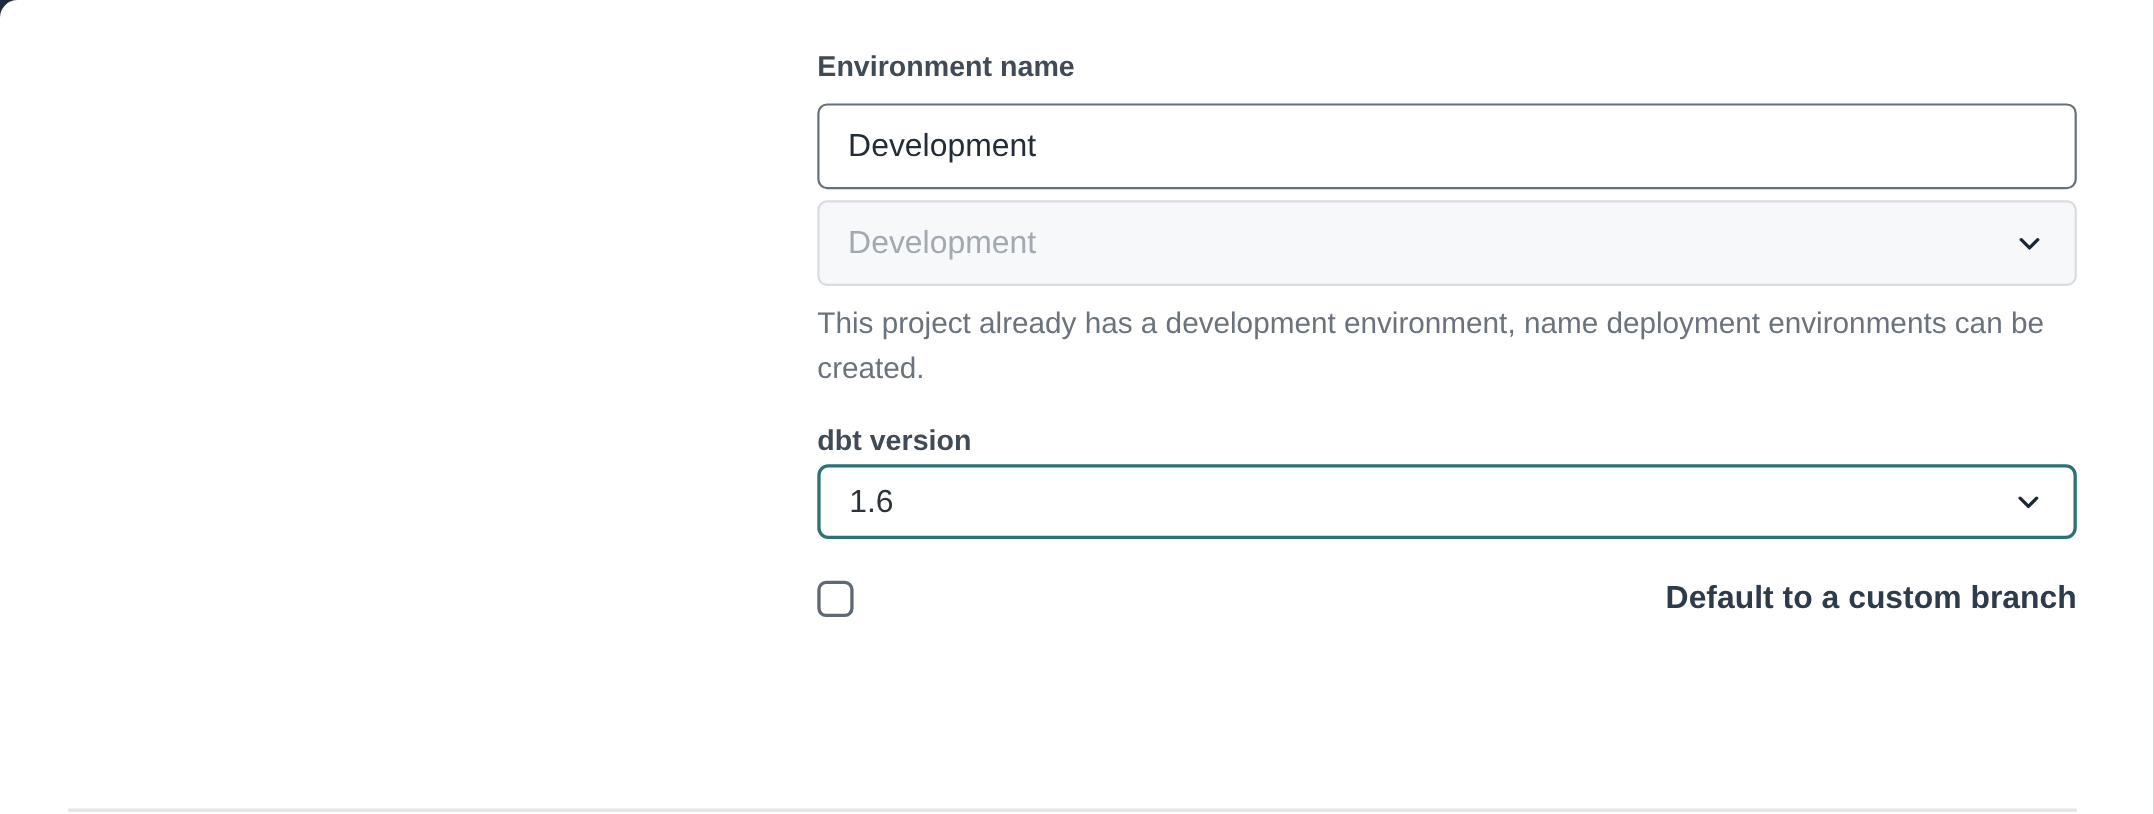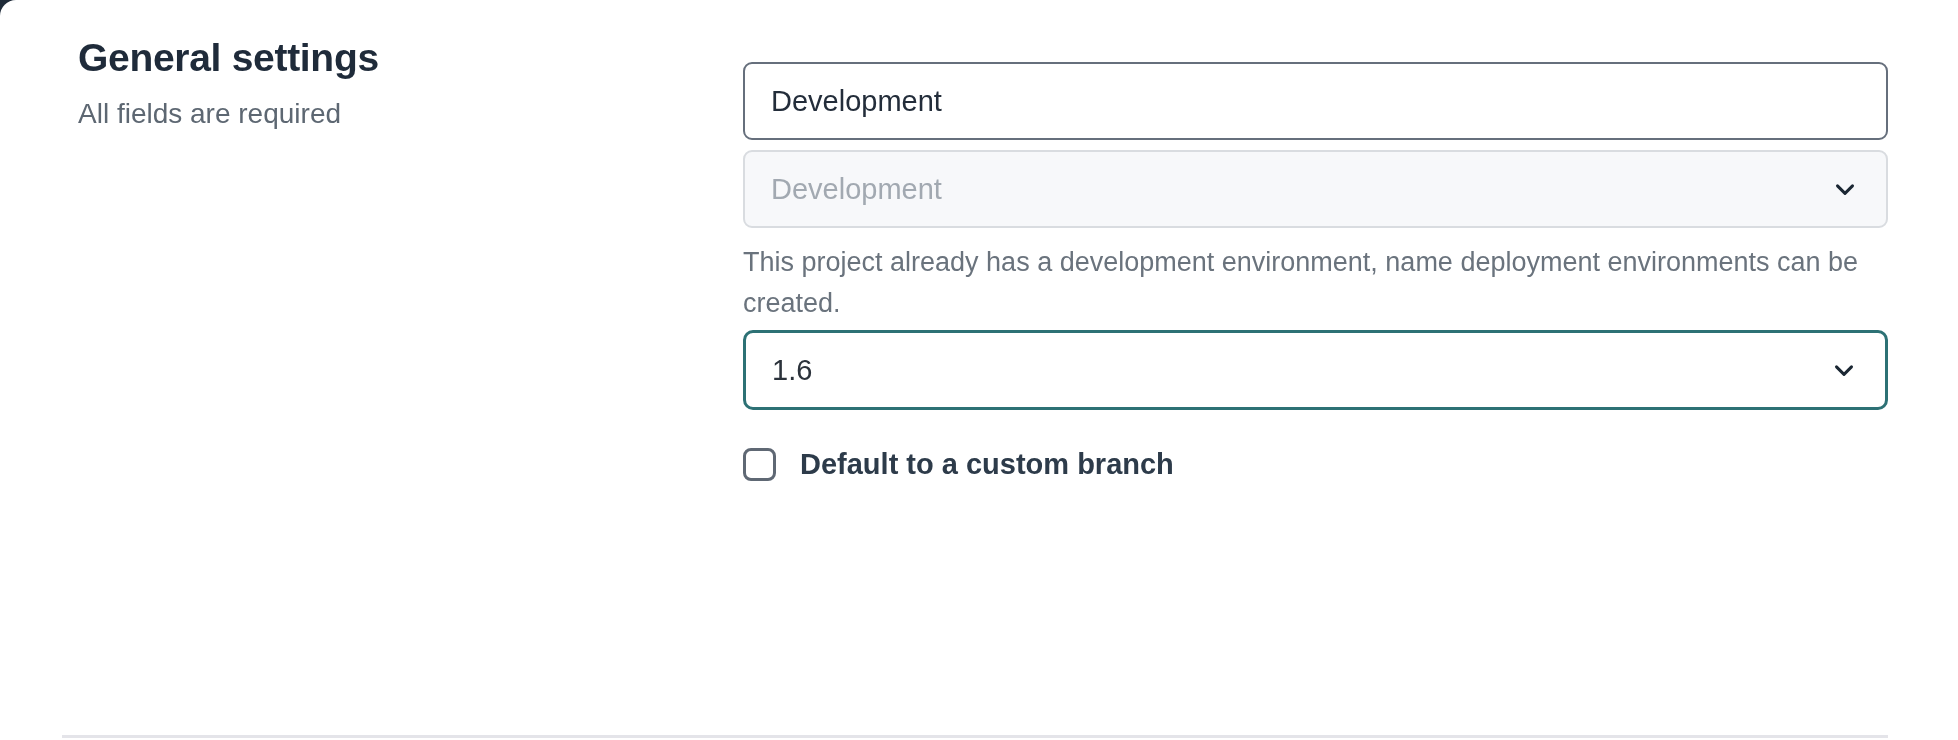--- a/index.html
+++ b/index.html
@@ -79,21 +79,21 @@
     font-size: 29px;
   }
   .select.disabled {
     margin-top: 10px;
     background: #f7f8fa;
     border: 2px solid #d9dce0;
     color: #a2a9b1;
   }
   .select.focused {
     margin-top: 6px;
-    height: 80px;
+    height: 68px;
     background: #ffffff;
     border: 3px solid #2d7175;
     border-radius: 10px;
     color: #2b323b;
   }
   .chevron {
     width: 30px;
     height: 30px;
     flex: 0 0 auto;
   }
@@ -103,20 +103,21 @@
     max-width: 1125px;
     font-size: 27px;
     color: #6a737d;
     line-height: 41px;
   }
   .label-row3 { margin-top: 28px; }
   .checkbox-row {
     margin-top: 38px;
     display: flex;
     align-items: center;
+    justify-content: space-between;
   }
   .checkbox {
     box-sizing: border-box;
     width: 33px;
     height: 33px;
     border: 3px solid #5f6874;
     border-radius: 8px;
     background: #ffffff;
     flex: 0 0 auto;
   }
@@ -133,37 +134,35 @@
     width: 1826px;
     height: 3px;
     background: #e4e4e9;
   }
 </style>
 </head>
 <body>
 
 <div class="card">
 
-  <div class="section-header">
-    <h1 class="page-title">General settings</h1>
-    <div class="page-subtitle">All fields are required</div>
-  </div>
 
   <div class="form">
 
+    <div class="field-label">Environment name</div>
     <input class="text-input" type="text" value="Development" style="">
 
     <div class="select disabled">
       <span>Development</span>
       <svg class="chevron" viewBox="0 0 24 24" fill="none">
         <path d="M6 9.5 L12 15.5 L18 9.5" stroke="#1b2733" stroke-width="2.4" stroke-linecap="round" stroke-linejoin="round"></path>
       </svg>
     </div>
     <div class="helper-text">This project already has a development environment, name deployment environments can be created.</div>
 
+    <div class="field-label label-row3">dbt version</div>
     <div class="select focused">
       <span>1.6</span>
       <svg class="chevron" viewBox="0 0 24 24" fill="none">
         <path d="M6 9.5 L12 15.5 L18 9.5" stroke="#1b2733" stroke-width="2.4" stroke-linecap="round" stroke-linejoin="round"></path>
       </svg>
     </div>
 
     <div class="checkbox-row">
       <div class="checkbox"></div>
       <div class="checkbox-label">Default to a custom branch</div>

